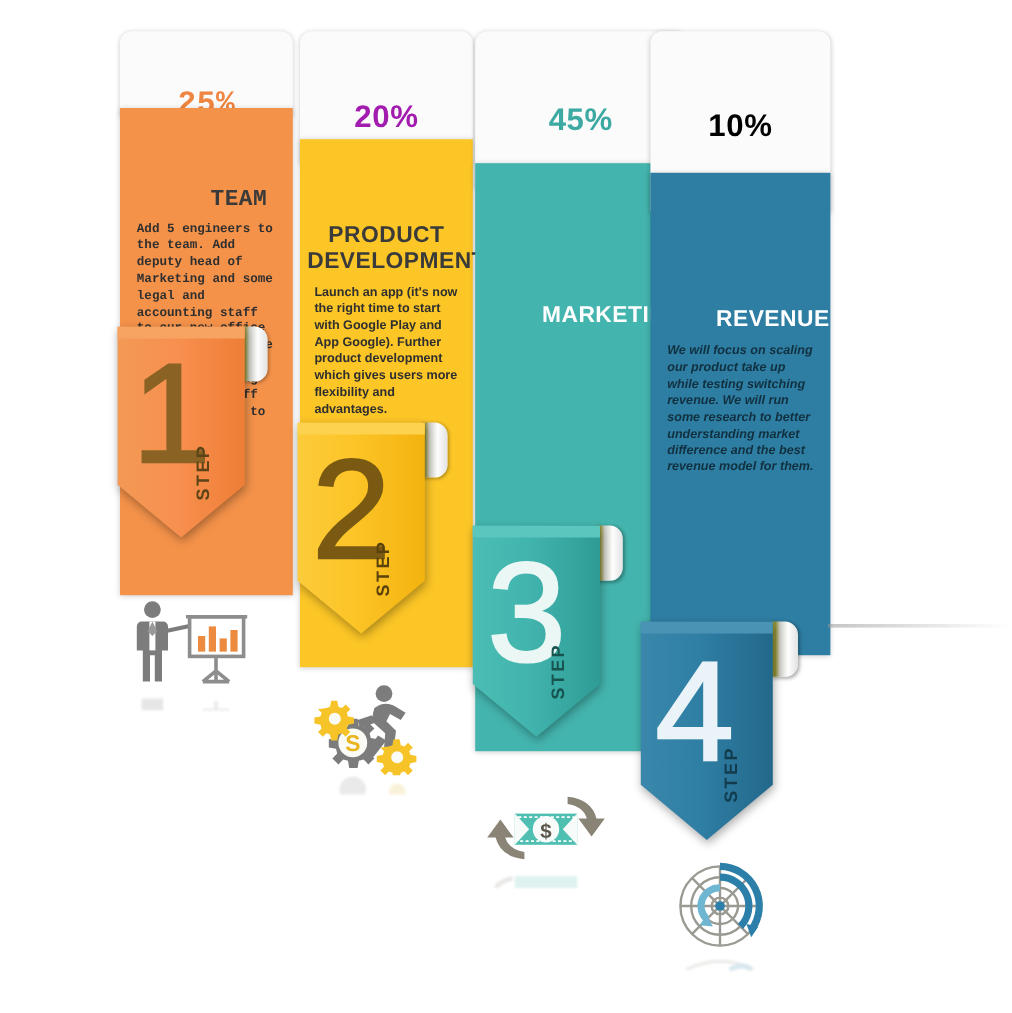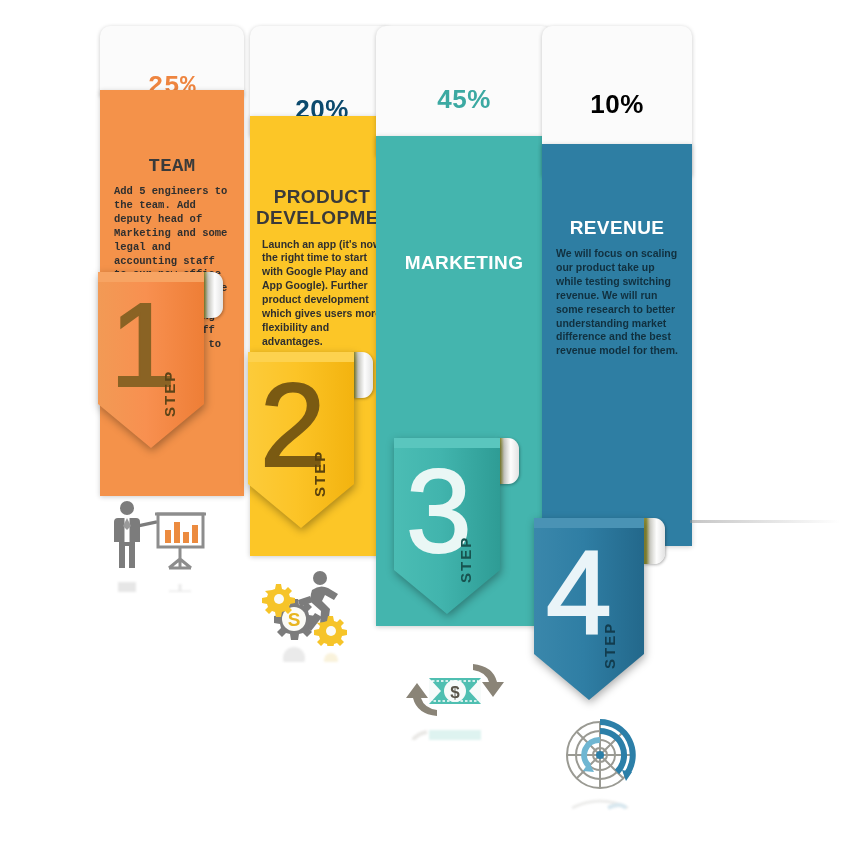--- a/index.html
+++ b/index.html
@@ -28,20 +28,21 @@
   }
   .col-body{
     position:absolute;left:0;width:100%;
     box-shadow:0 1px 5px rgba(0,0,0,.20);
   }
   .col-title{
     width:100%;text-align:center;
     font-size:19px;font-weight:bold;
     letter-spacing:.4px;
     line-height:1.12;
+    padding-left:27px;
   }
   .col-desc{
     font-size:10.5px;
     line-height:1.32;
     font-weight:bold;
     text-align:left;
   }
 
   
   .ribbon{position:absolute;}
@@ -101,41 +102,41 @@
     <div class="col-card" style="height:70px;"></div>
     <div class="col-pct" style="top:45px;color:#EE8540;">25%</div>
     <div class="col-body" style="top:64px;height:406px;background:#F4924A;">
       <div class="col-title" style="margin-top:66px;color:#3A3A3A;">TEAM</div>
       <div class="col-desc" style="margin:8px 12px 0 14px;color:#2F2F2F;">Add 5 engineers to the team. Add deputy head of Marketing and some legal and accounting staff to our new office in the UK. Also we are going to support existing members of staff who are moving to UK.</div>
     </div>
   </div>
 
   <div class="col" style="left:250px;top:26px;width:144px;height:530px;">
     <div class="col-card" style="height:110px;"></div>
-    <div class="col-pct" style="top:68px;color:#0c4a6e;">20%</div>
+    <div class="col-pct" style="top:56px;color:#a21caf;">20%</div>
     <div class="col-body" style="top:90px;height:440px;background:#FCC627;">
       <div class="col-title" style="margin-top:70px;color:#3A3A3A;padding:0 6px;box-sizing:border-box;">PRODUCT DEVELOPMENT</div>
       <div class="col-desc" style="margin:9px 10px 0 12px;color:#2F2F2F;">Launch an app (it's now the right time to start with Google Play and App Google). Further product development which gives users more flexibility and advantages.</div>
     </div>
   </div>
 
-  <div class="col" style="left:376px;top:26px;width:176px;height:600px;">
+  <div class="col" style="left:396px;top:26px;width:176px;height:600px;">
     <div class="col-card" style="height:130px;"></div>
     <div class="col-pct" style="top:58px;color:#3CA9A2;">45%</div>
     <div class="col-body" style="top:110px;height:490px;background:#44B5AE;">
       <div class="col-title" style="margin-top:116px;color:#FFFFFF;">MARKETING</div>
     </div>
   </div>
 
   <div class="col" style="left:542px;top:26px;width:150px;height:670px;">
     <div class="col-card" style="height:150px;"></div>
     <div class="col-pct" style="top:63px;color:#000000;">10%</div>
     <div class="col-body" style="top:118px;height:402px;background:#2E7EA3;">
-      <div class="col-title" style="margin-top:73px;color:#FFFFFF;">REVENUE</div>
-      <div class="col-desc" style="margin:9px 12px 0 14px;color:#11303F;">We will focus on scaling our product take up while testing switching revenue. We will run some research to better understanding market difference and the best revenue model for them.</div>
+      <div class="col-title" style="margin-top:112px;color:#FFFFFF;">REVENUE</div>
+      <div class="col-desc" style="margin:9px 12px 0 14px;color:#11303F;font-style:italic;">We will focus on scaling our product take up while testing switching revenue. We will run some research to better understanding market difference and the best revenue model for them.</div>
     </div>
   </div>
 
   <div class="tail" style="left:690px;top:520px;width:150px;"></div>
 
   <div class="ribbon" style="left:88px;top:272px;width:134px;height:176px;">
     <div class="ribbon-curl"></div>
     <svg class="ribbon-shape" viewBox="0 0 134 176" preserveAspectRatio="none">
       <defs>
         <linearGradient id="g1" x1="0" y1="0" x2="1" y2="0">

